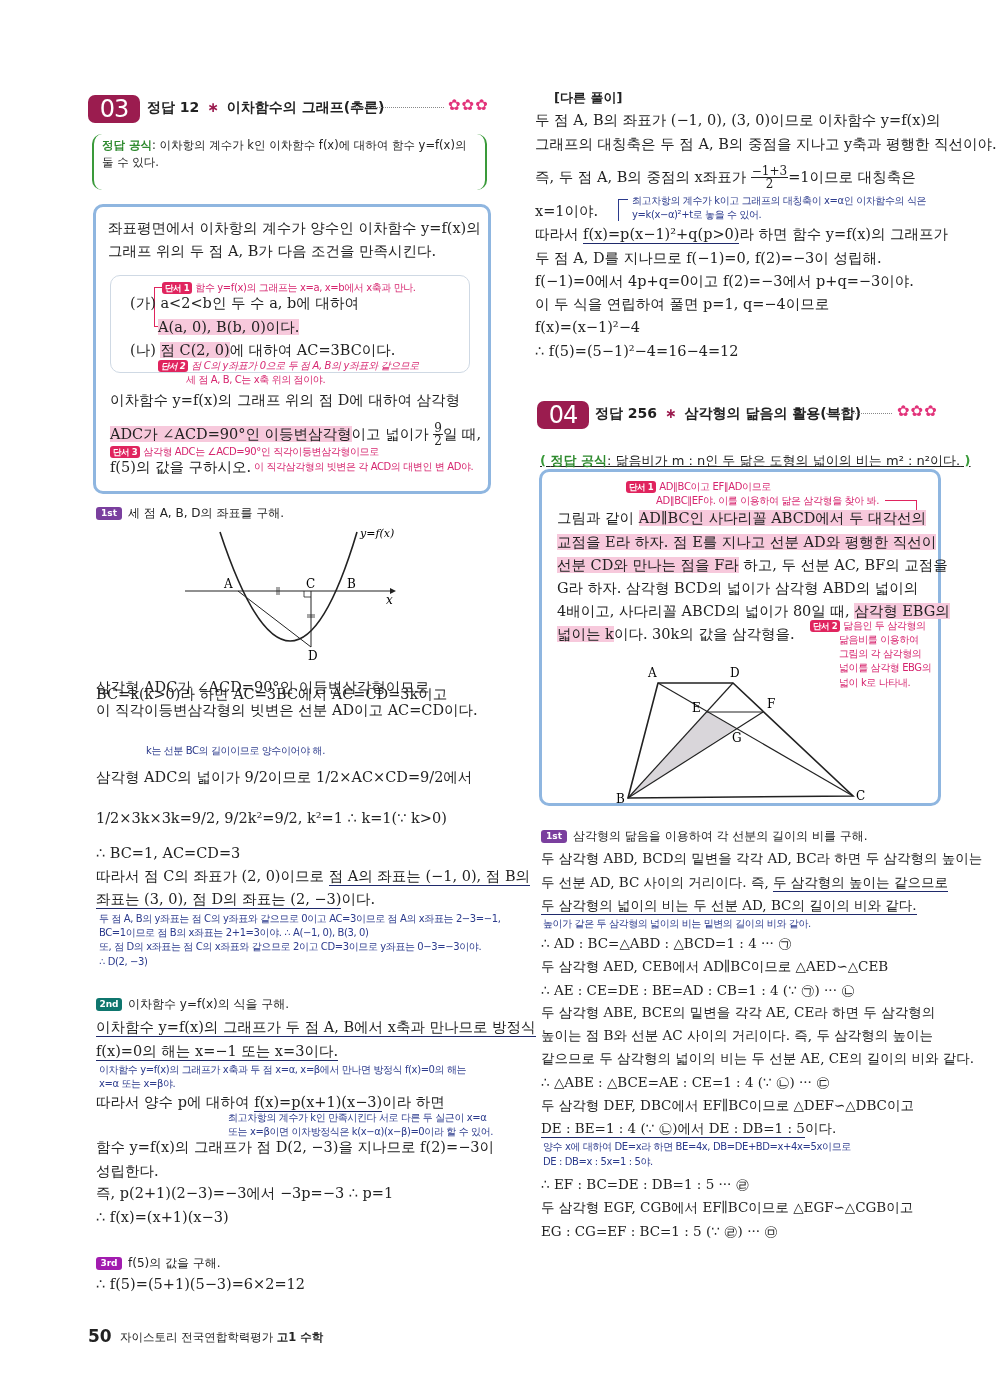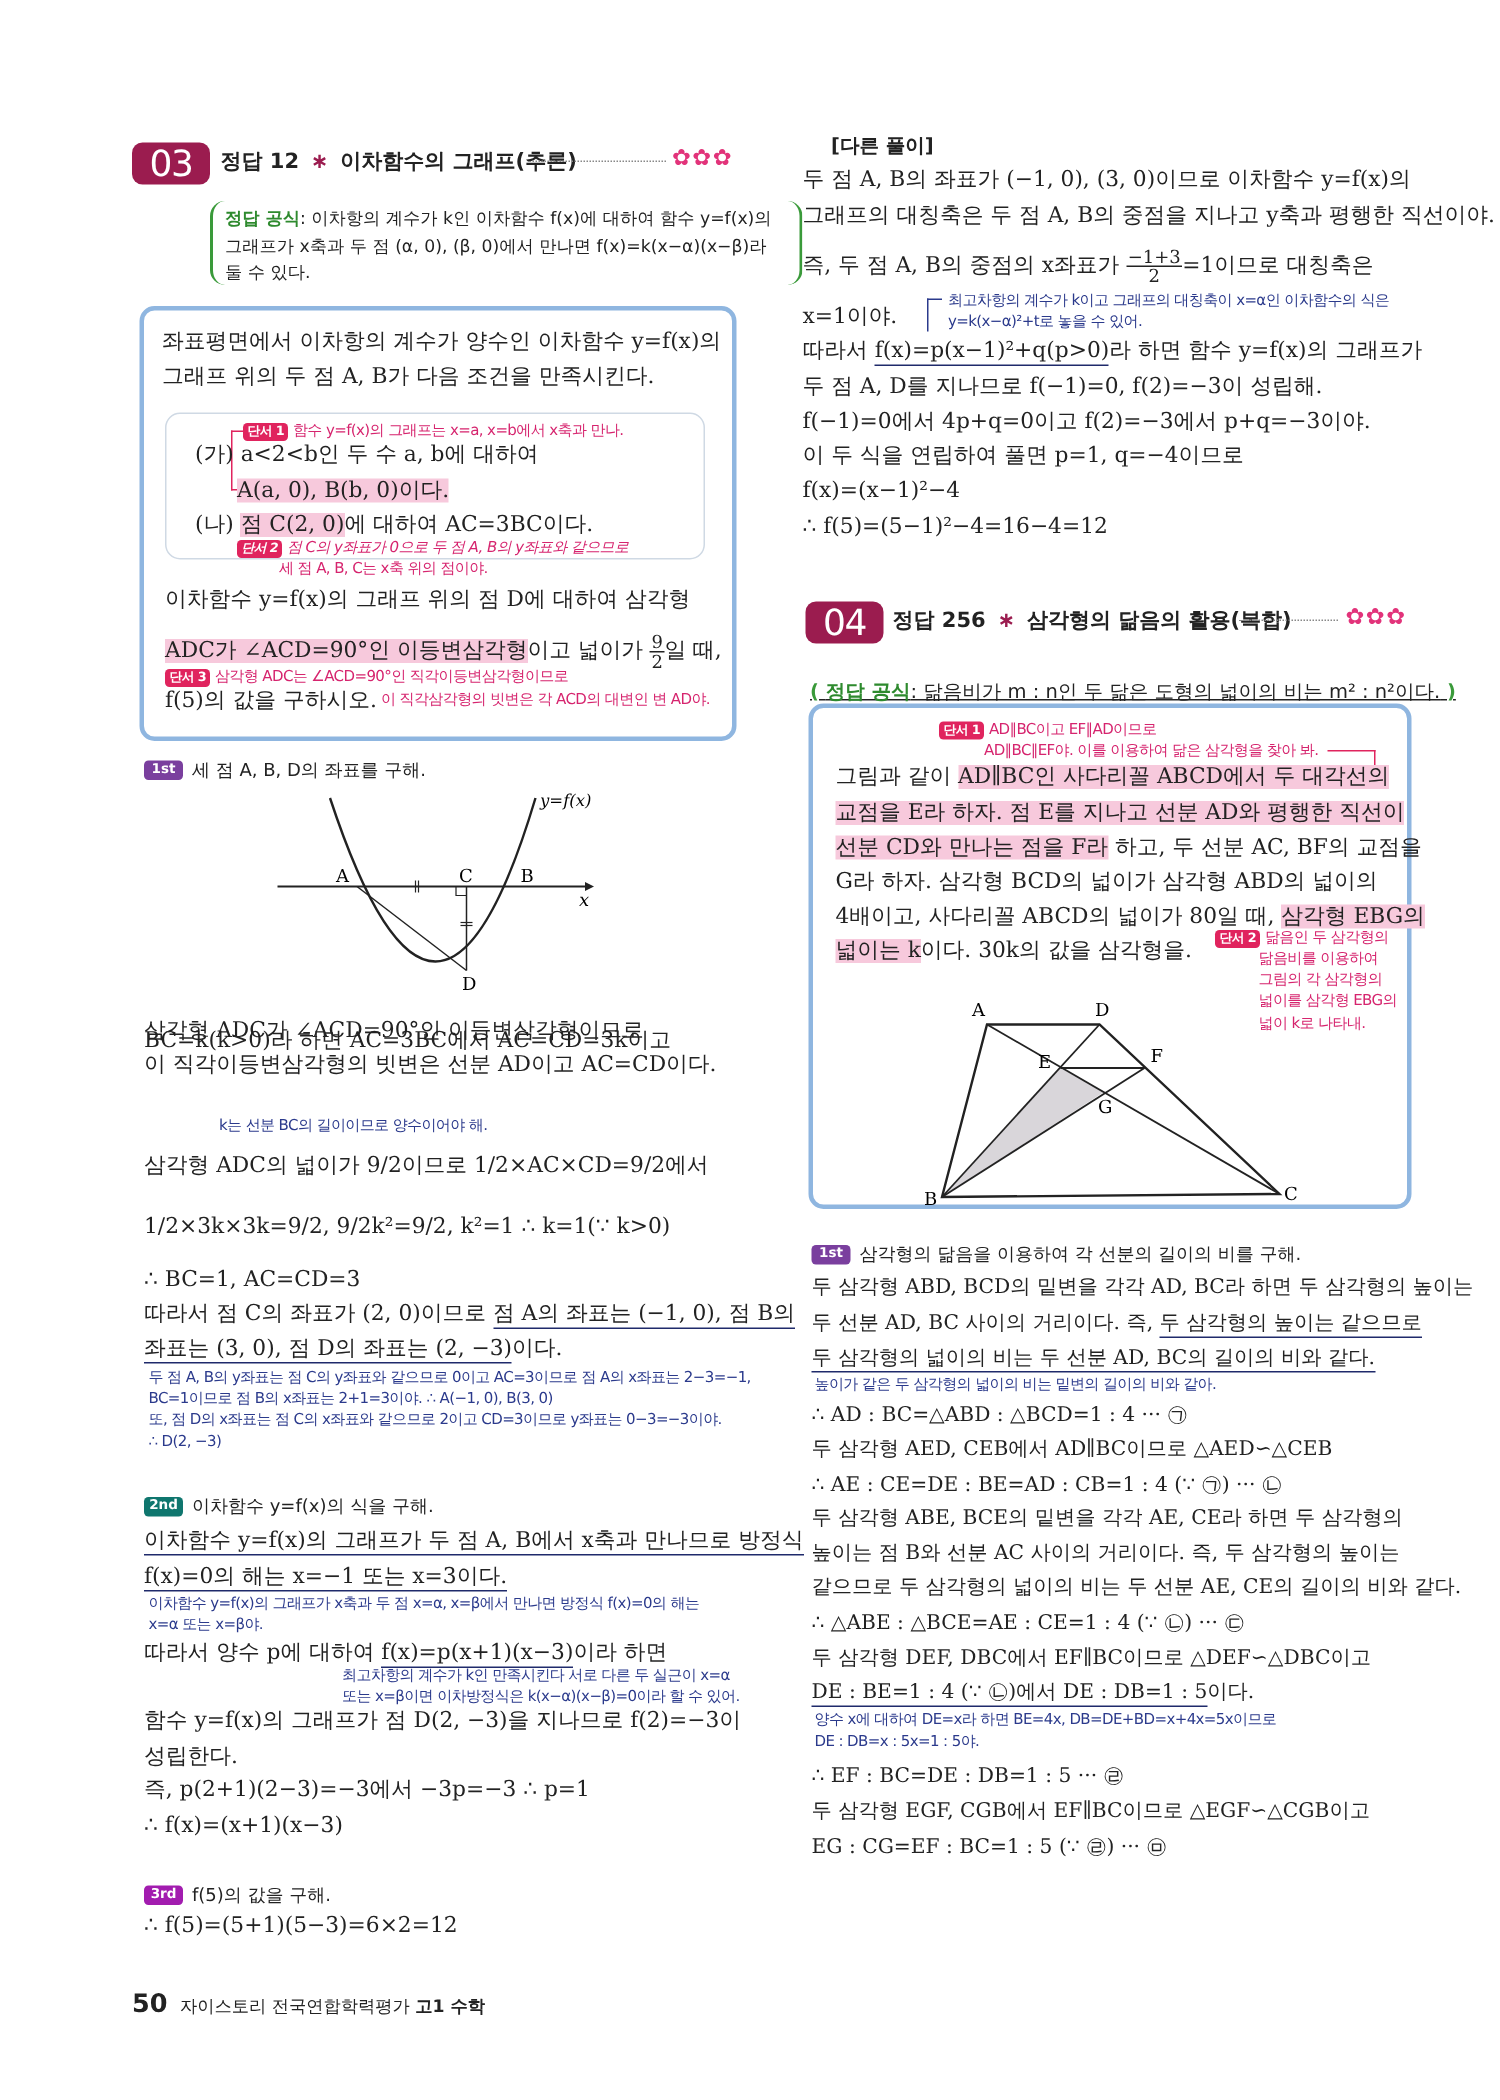--- a/index.html
+++ b/index.html
@@ -10,21 +10,21 @@
   .line { position: absolute; white-space: nowrap; font-size: 14.5px; line-height: 20px; }
   .note { position: absolute; white-space: nowrap; font-family: "DejaVu Sans", "Liberation Sans", sans-serif; font-size: 10px; line-height: 13px; letter-spacing: -0.4px; }
   .note.blue { color: #2b3a8c; }
   .note.pink { color: #d6246e; }
   .hl { background: #f7c9dc; }
   .ul { border-bottom: 1.6px solid #1f2a6b; padding-bottom: 1px; }
   .num-badge { position: absolute; width: 52px; height: 28px; background: #9b1c4f; border-radius: 7px; color: #fff; font-family: "DejaVu Sans", "Liberation Sans", sans-serif; font-size: 24px; line-height: 28px; text-align: center; letter-spacing: -1px; }
   .ans-title { position: absolute; font-family: "DejaVu Sans", "Liberation Sans", sans-serif; font-weight: bold; font-size: 14px; white-space: nowrap; }
   .dots { position: absolute; border-bottom: 1.5px dotted #888; height: 1px; }
   .stars { position: absolute; color: #e2337a; font-size: 15px; letter-spacing: 1px; font-family: "DejaVu Sans", sans-serif; }
-  .formula-box { position: absolute; border-left: 2.5px solid #3a9a3a; border-right: 2.5px solid #3a9a3a; border-radius: 10px; padding: 2px 8px; font-family: "DejaVu Sans", "Liberation Sans", sans-serif; font-size: 11.5px; line-height: 19px; margin-left: 48px; }
+  .formula-box { position: absolute; border-left: 2.5px solid #3a9a3a; border-right: 2.5px solid #3a9a3a; border-radius: 10px; padding: 2px 8px; font-family: "DejaVu Sans", "Liberation Sans", sans-serif; font-size: 11.5px; line-height: 19px; }
   .formula-box .lbl { color: #2e8a2e; font-weight: bold; }
   .problem-box { position: absolute; border: 3px solid #8fb6e0; border-radius: 10px; background: #fff; }
   .cond-box { position: absolute; border: 1.5px solid #cfd9e4; border-radius: 10px; }
   .step-badge { display: inline-block; width: 26px; height: 13px; border-radius: 3px; color: #fff; font-family: "DejaVu Sans", sans-serif; font-size: 9px; font-weight: bold; line-height: 13px; text-align: center; vertical-align: middle; margin-right: 6px; }
   .step-title { position: absolute; font-family: "DejaVu Sans", "Liberation Sans", sans-serif; font-size: 12px; white-space: nowrap; }
   .tag { display: inline-block; background: #e0245e; color: #fff; font-size: 8.5px; font-weight: bold; padding: 0 3px; border-radius: 3px; margin-right: 3px; line-height: 12px; }
   .frac { display: inline-block; vertical-align: middle; text-align: center; font-size: 12px; line-height: 12px; }
   .frac .n { display: block; border-bottom: 1px solid #222; padding: 0 1px; }
   .frac .d { display: block; }
   .footer-num { position: absolute; font-family: "DejaVu Sans", sans-serif; font-weight: bold; font-size: 17px; }
@@ -40,21 +40,20 @@
     <span>정답 12</span>
     <span style="color:#9b1c4f;margin:0 3px;">∗</span>
     <span>이차함수의 그래프(추론)</span>
   </div>
   <div class="dots" style="left:352px;top:107px;width:92px;"></div>
   <div class="stars" style="left:448px;top:96px;">✿✿✿</div>
 </div>
 
 <div class="formula-box" style="left:92px;top:134px;width:395px;height:56px;">
   <div style="white-space:nowrap;"><span class="lbl">정답 공식</span><span>: 이차항의 계수가 k인 이차함수 f(x)에 대하여 함수 y=f(x)의</span></div>
-  <div style="white-space:nowrap;">그래프가 x축과 두 점 (α, 0), (β, 0)에서 만나면 f(x)=k(x−α)(x−β)라</div>
   <div style="white-space:nowrap;margin-top:-2px;">둘 수 있다.</div>
 </div>
 
 <div class="problem-box" style="left:93px;top:204px;width:398px;height:290px;"></div>
 <div class="line" style="left:108px;top:218px;">좌표평면에서 이차항의 계수가 양수인 이차함수 y=f(x)의</div>
 <div class="line" style="left:108px;top:241px;">그래프 위의 두 점 A, B가 다음 조건을 만족시킨다.</div>
 
 <div class="cond-box" style="left:110px;top:275px;width:360px;height:98px;"></div>
 <div class="note pink" style="left:162px;top:281px;"><span class="tag">단서 1</span><span>함수 y=f(x)의 그래프는 x=a, x=b에서 x축과 만나.</span></div>
 <div class="abs" style="left:154px;top:287px;width:8px;height:40px;border-left:1.2px solid #e0245e;border-top:1.2px solid #e0245e;border-bottom:1.2px solid #e0245e;"></div>

